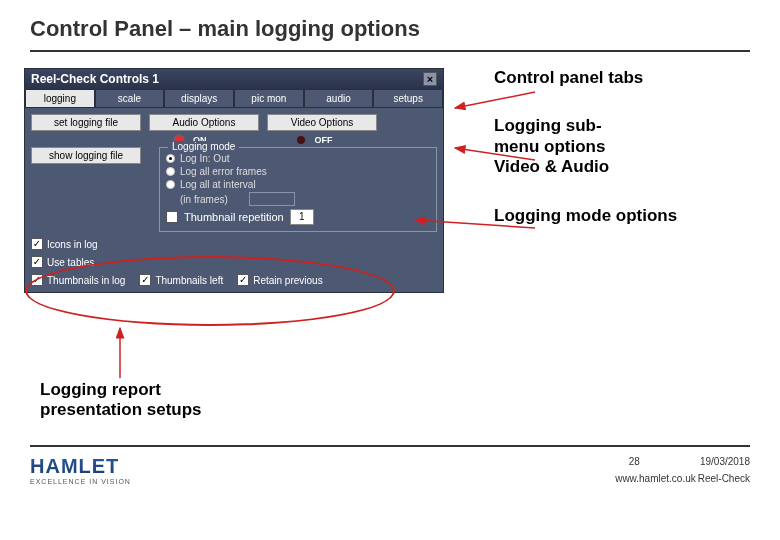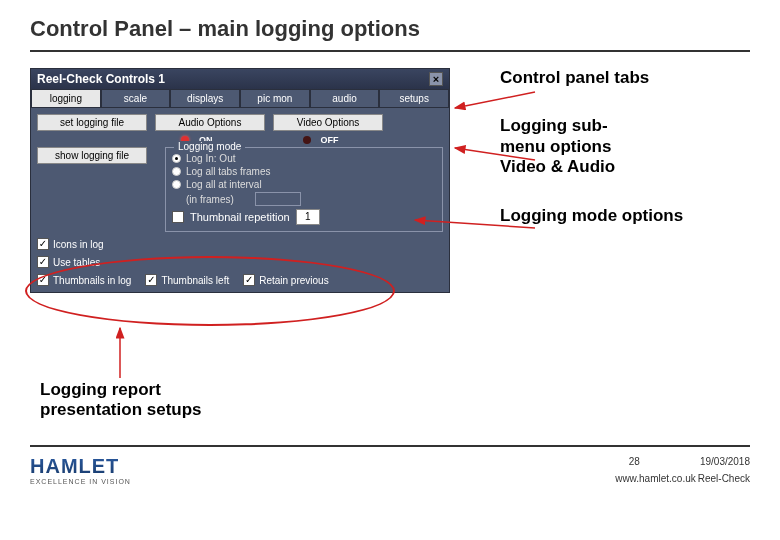--- a/index.html
+++ b/index.html
@@ -1,21 +1,21 @@
 <!DOCTYPE html>
 <html><head>
 <meta charset="utf-8">
 <style>
 * { box-sizing: border-box; margin: 0; padding: 0; }
 body { width: 780px; height: 540px; background: #fff; font-family: Arial, sans-serif; position: relative; overflow: hidden; }
 
 .slide-title { font-size: 22px; font-weight: bold; color: #333; padding: 16px 30px 8px; }
 .title-rule { border: none; border-top: 2px solid #333; margin: 0 30px 16px; }
 
-.content { display: flex; padding: 0 30px; gap: 50px; position: relative; }
+.content { display: flex; padding: 0 24px; gap: 50px; position: relative; }
 
 .panel { width: 420px; background: #4d5972; border: 1px solid #2a2f3d; font-size: 11px; color: #fff; }
 .panel-titlebar { background: linear-gradient(#3a4560,#2b334a); color: #fff; font-weight: bold; padding: 3px 6px; display: flex; justify-content: space-between; align-items: center; font-size: 12px; }
 .panel-titlebar .close { width: 14px; height: 14px; background: #8a93aa; color: #000; text-align: center; line-height: 12px; font-size: 11px; border: 1px solid #555; }
 
 .tabs { display: flex; background: #4d5972; }
 .tab { flex: 1; text-align: center; padding: 3px 2px; font-size: 10px; border: 1px solid #2a2f3d; cursor: pointer; }
 .tab-active { background: #e8e8e8; color: #000; }
 .tab-inactive { background: #4d5972; color: #fff; }
 
@@ -103,21 +103,21 @@
         <div class="btn btn-wide">show  logging file</div>
       </div>
       <div class="groupbox">
         <div class="groupbox-legend">Logging mode</div>
         <div class="radio-item">
             <span class="radio checked"></span>
             <span>Log In: Out</span>
           </div>
         <div class="radio-item">
             <span class="radio"></span>
-            <span>Log all tabs frames</span>
+            <span>Log all error frames</span>
           </div>
         <div class="radio-item">
             <span class="radio"></span>
             <span>Log all at interval</span>
           </div>
         <div class="radio-item" style="padding-left:14px">
             <span>(in frames)</span>
             <span class="inframes-field"></span>
           </div>
         <div class="thumbrep-row">

